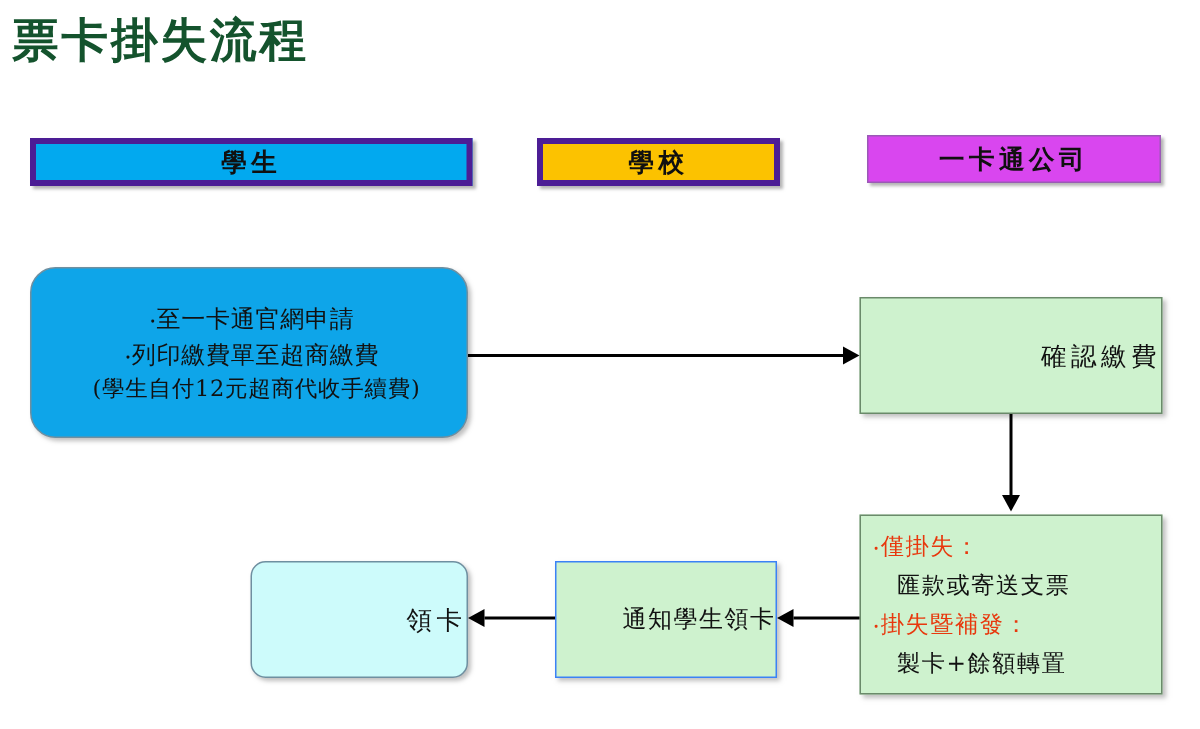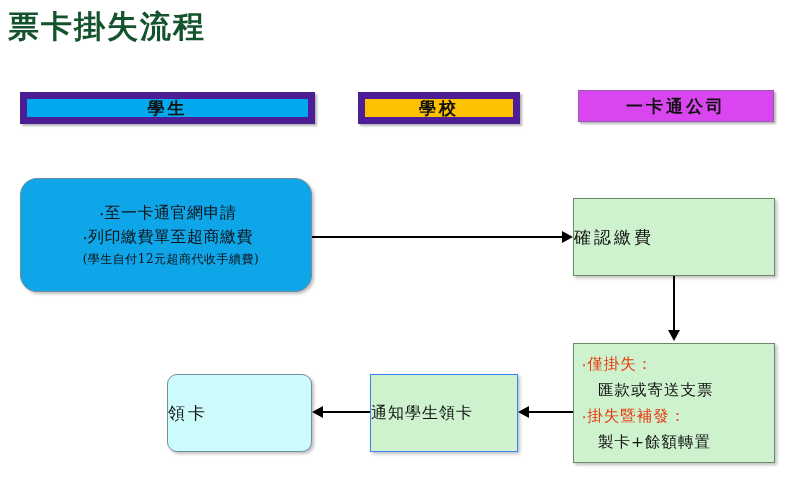--- a/index.html
+++ b/index.html
@@ -28,21 +28,21 @@
     color: #14532d;
     letter-spacing: 2px;
     font-family: "DejaVu Serif", "Liberation Serif", serif;
     white-space: nowrap;
   }
 
   
   .colhead {
     position: absolute;
     box-sizing: border-box;
-    border: 7px solid #4c1d95;
+    border: 4px solid #4c1d95;
     box-shadow: 2px 2px 2px rgba(120,120,120,0.55);
     display: flex;
     align-items: center;
     justify-content: center;
     font-size: 17px;
     font-weight: bold;
     color: #101010;
     letter-spacing: 3px;
     font-family: "DejaVu Serif", "Liberation Serif", serif;
   }
@@ -59,21 +59,21 @@
     background: #d946ef;
     border: 1px solid #9B59B6;
   }
 
   
   .box {
     position: absolute;
     box-sizing: border-box;
     display: flex;
     align-items: center;
-    justify-content: flex-start;
+    justify-content: flex-end;
     font-family: "DejaVu Serif", "Liberation Serif", serif;
     color: #111111;
   }
 
   
   #box-apply {
     left: 20px; top: 178px; width: 292px; height: 114px;
     background: #0ea5e9;
     border: 1px solid #6f8fa0;
     border-radius: 17px;
@@ -83,21 +83,21 @@
     justify-content: center;
     padding: 4px 8px 4px 12px;
   }
   #box-apply .ln {
     font-size: 16px;
     line-height: 24px;
     letter-spacing: 0.5px;
     white-space: nowrap;
   }
   #box-apply .ln.small {
-    font-size: 12px;
+    font-size: 15px;
     line-height: 21px;
     padding-left: 6px;
   }
   #box-apply .ln.indent {
     padding-left: 2px;
   }
 
   
   #box-confirm {
     left: 573px; top: 198px; width: 202px; height: 78px;

